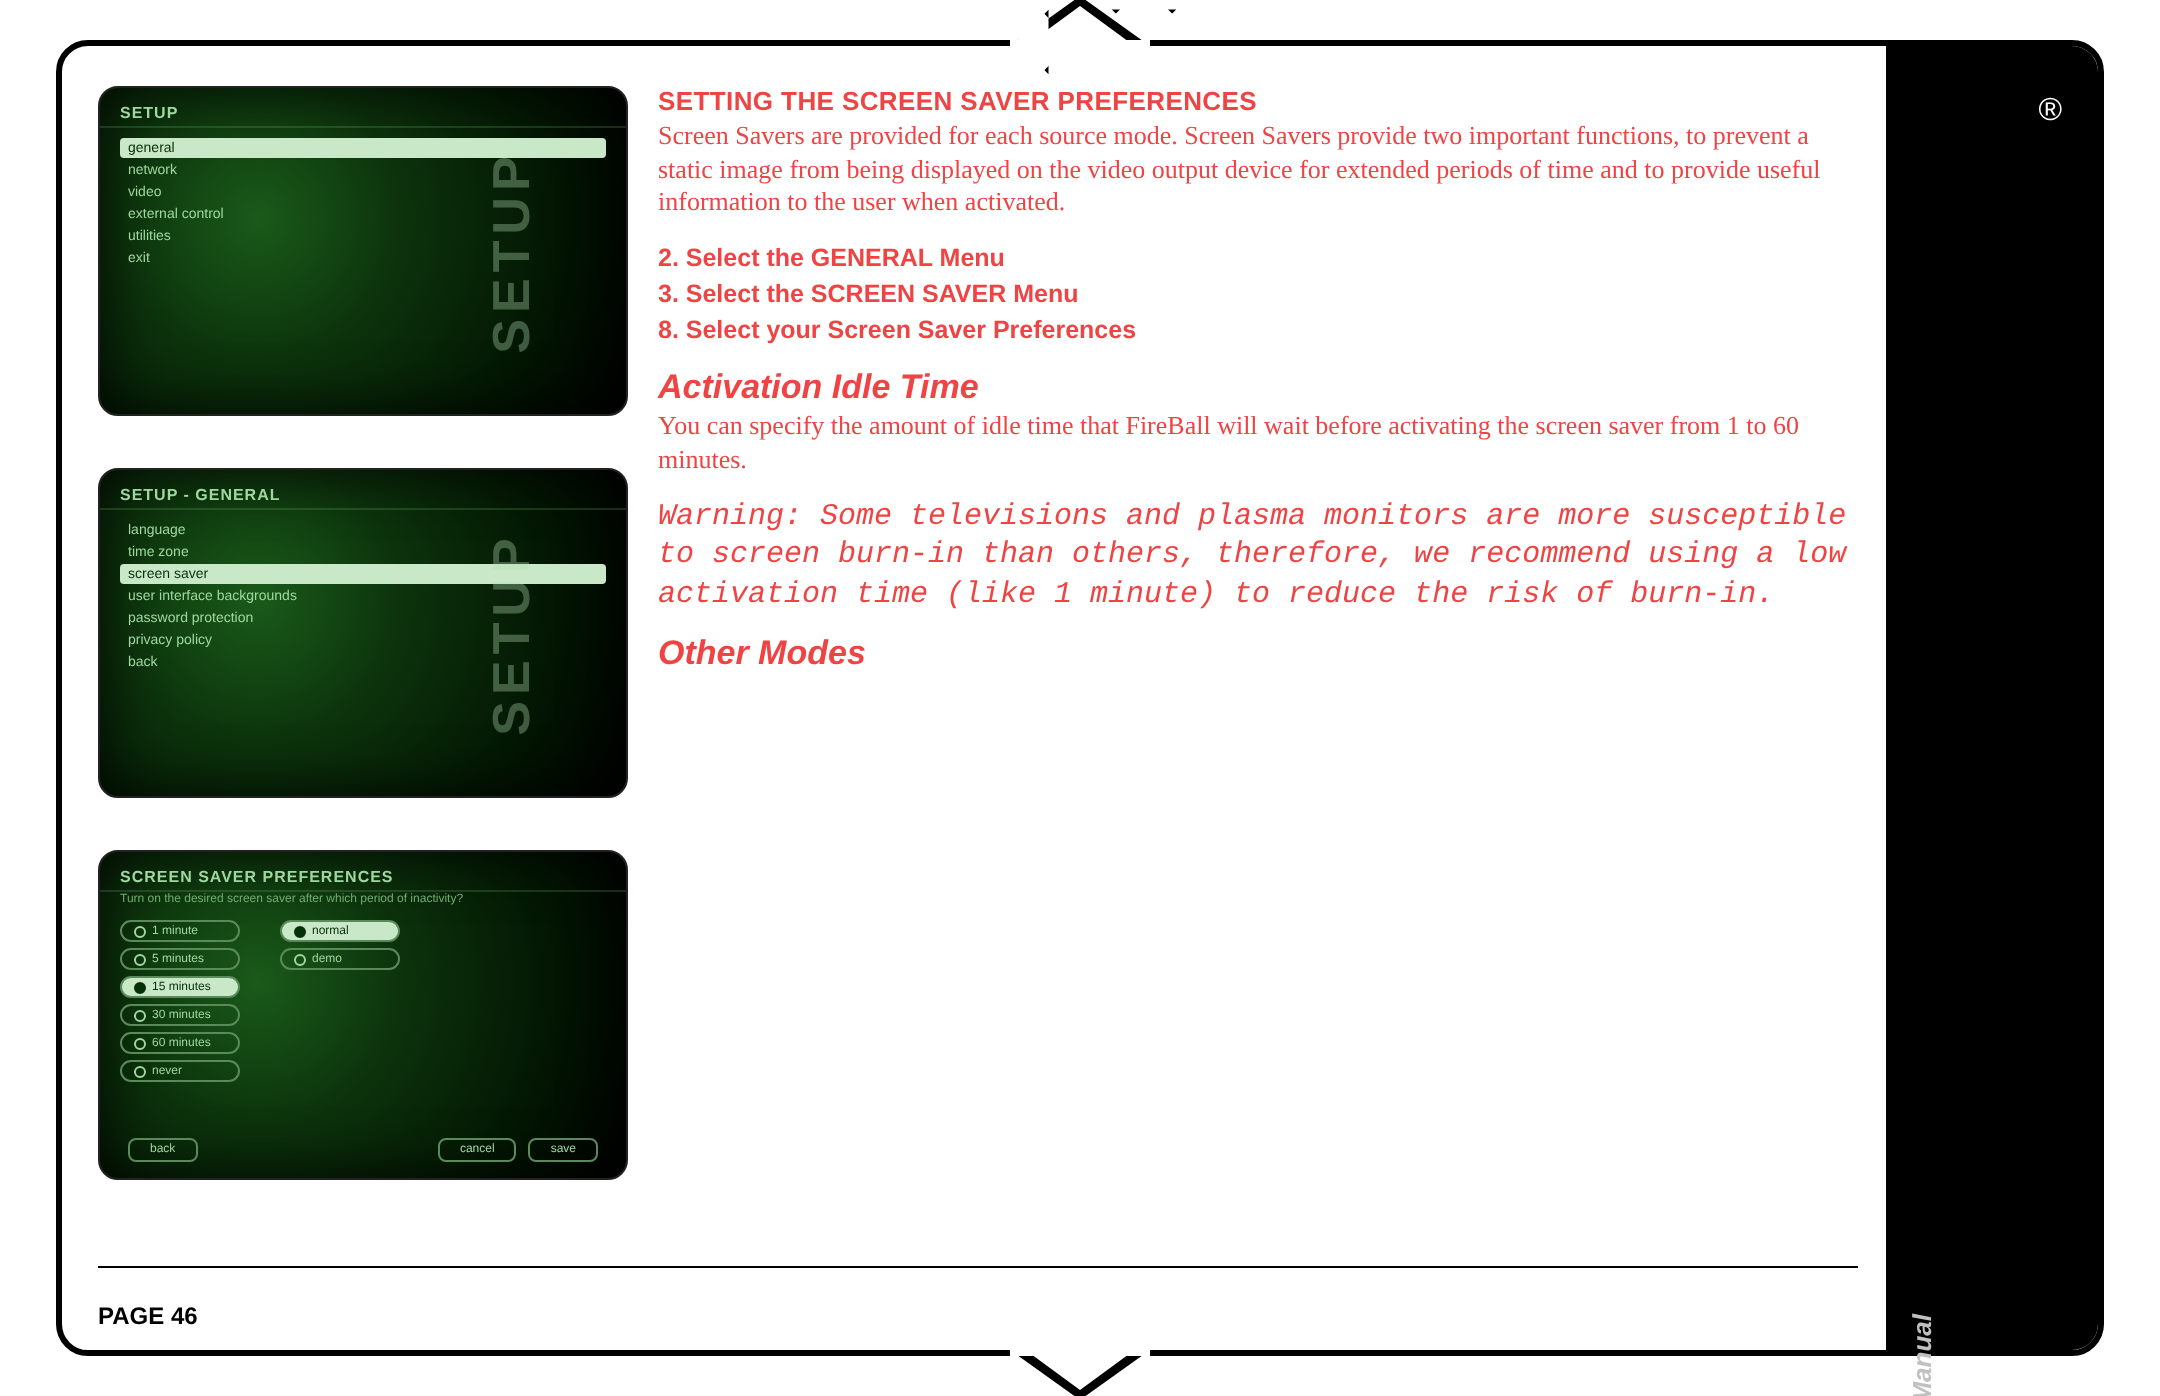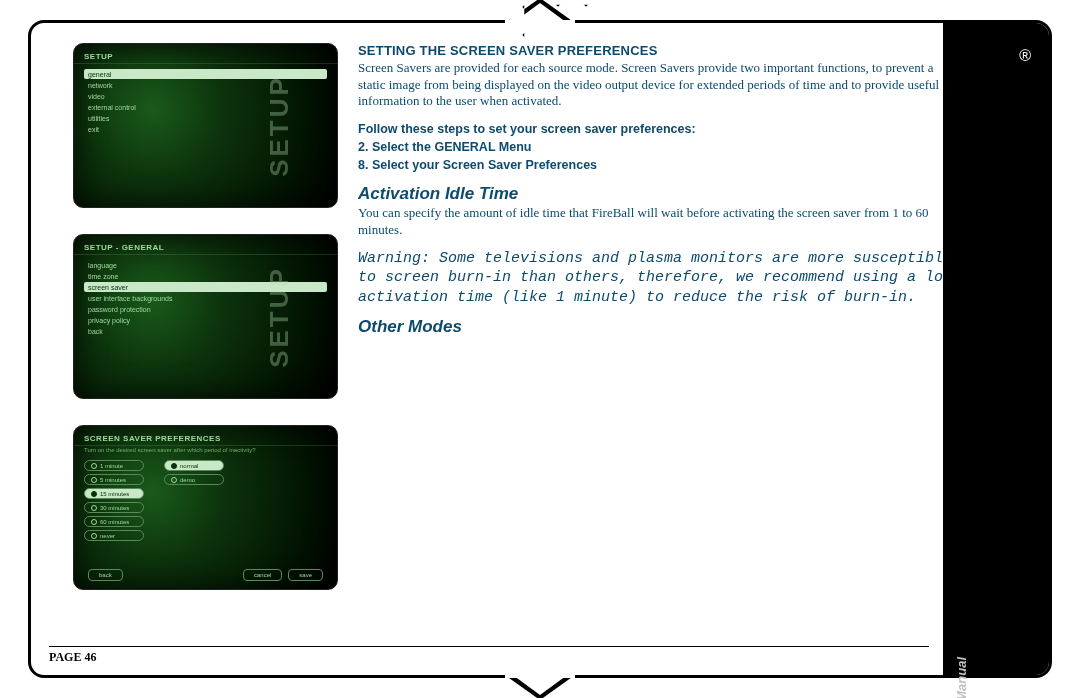--- a/index.html
+++ b/index.html
@@ -80,21 +80,20 @@
   }
   .screen {
     width: 265px; height: 165px;
     border-radius: 10px;
     background: radial-gradient(circle at 30% 40%, #1a5a1a 0%, #0c320c 35%, #031703 70%, #000 100%);
     border: 1px solid #222;
     margin-bottom: 26px;
     position: relative;
     overflow: hidden;
     box-shadow: inset 0 0 30px rgba(0,0,0,0.8);
-    margin-left: 24px;
   }
   .screen-hdr {
     color: #9fd89f; font-family: Arial, sans-serif; font-size: 8px; font-weight: bold;
     padding: 8px 10px 2px 10px; border-bottom: 1px solid rgba(120,200,120,0.2);
     letter-spacing: 0.5px;
   }
   .screen-sub {
     color: #6fae6f; font-family: Arial, sans-serif; font-size: 6px;
     padding: 1px 10px 3px 10px;
   }
@@ -126,34 +125,33 @@
   .pill.selected { background: #c8e8c8; color: #063006; }
   .pill.selected .dot { background: #063006; border-color: #063006; }
   .btn-row { position: absolute; bottom: 8px; width: 100%; display: flex; justify-content: space-between; padding: 0 14px; }
   .sbtn { border: 1px solid #5a8a5a; border-radius: 4px; color: #9fd89f; font-family: Arial, sans-serif; font-size: 6px; padding: 2px 10px; }
 
   .col-text {
     position: absolute;
     left: 280px; top: 0;
     width: 605px;
     font-size: 13.5px;
-    color: #0c4a6e;
-    margin-left: 29px;
+    color: #ef4444;
   }
   .h1 { font-family: Arial, sans-serif; font-weight: bold; font-size: 13px; letter-spacing: 0.2px; margin-bottom: 2px; }
   .p  { font-family: Georgia, serif; font-size: 13px; line-height: 1.28; margin-bottom: 10px; }
   .bold-block { font-family: Arial, sans-serif; font-weight: bold; font-size: 12.5px; line-height: 1.45; margin: 6px 0 10px 0; }
   .h2 { font-family: Arial, sans-serif; font-weight: bold; font-style: italic; font-size: 17px; margin: 8px 0 1px 0; }
   .italic { font-style: italic; font-family: Liberation Mono, monospace; font-size: 15px; line-height: 1.3; }
 
   .page-num {
     position: absolute; left: 18px; bottom: 10px;
-    font-family: Liberation Serif, serif; font-weight: bold; font-size: 12px;
+    font-family: Liberation Sans, sans-serif; font-weight: bold; font-size: 12px;
     border-top: 1.5px solid #000;
-    width: 880px; padding-top: 3px;
+    width: 880px; padding-top: 17px;
   }
 
   .brand-bar {
     position: absolute;
     right: 0; top: 0;
     width: 106px; height: 100%;
     background: #000;
     border-top-right-radius: 13px;
     border-bottom-right-radius: 13px;
   }
@@ -277,22 +275,22 @@
           </div>
         </div>
       </div>
 
     </div>
 
     <div class="col-text">
       <div class="h1">SETTING THE SCREEN SAVER PREFERENCES</div>
       <div class="p">Screen Savers are provided for each source mode. Screen Savers provide two important functions, to prevent a static image from being displayed on the video output device for extended periods of time and to provide useful information to the user when activated.</div>
       <div class="bold-block">
-        <div>Follow these steps to set your screen saver preferences:</div>
         <div>2.  Select the GENERAL Menu</div>
+        <div>3.  Select the SCREEN SAVER Menu</div>
         <div>8.  Select your Screen Saver Preferences</div>
       </div>
       <div class="h2">Activation Idle Time</div>
       <div class="p">You can specify the amount of idle time that FireBall will wait before activating the screen saver from 1 to 60 minutes.</div>
       <div class="p italic">Warning: Some televisions and plasma monitors are more susceptible to screen burn-in than others, therefore, we recommend using a low activation time (like 1 minute) to reduce the risk of burn-in.</div>
       <div class="h2">Other Modes</div>
     </div>
 
   </div>
 

